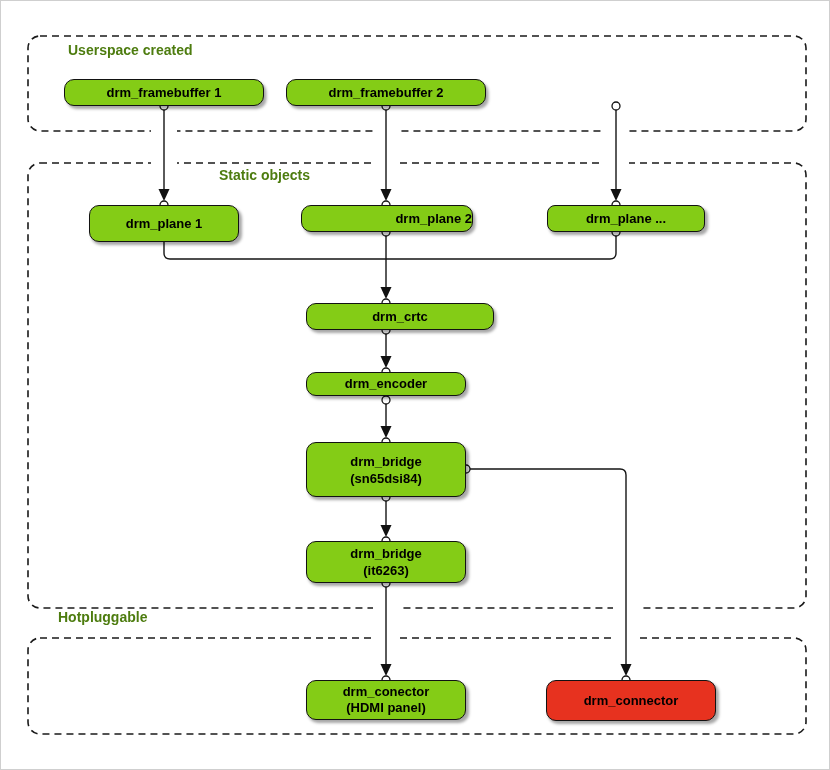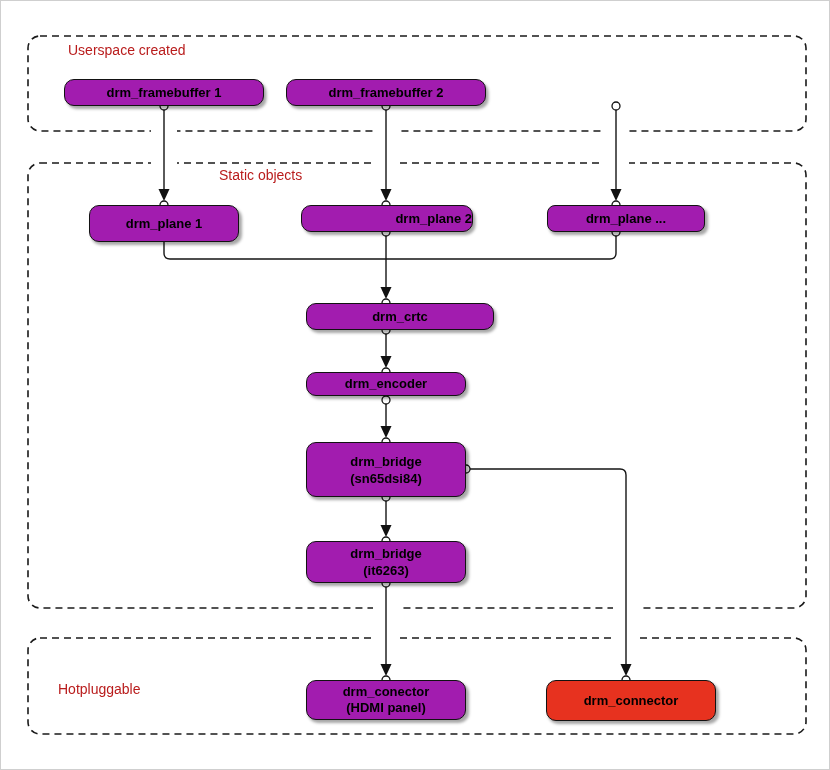--- a/index.html
+++ b/index.html
@@ -3,30 +3,30 @@
 <meta charset="utf-8">
 <style>
   html,body{margin:0;padding:0;background:#ffffff;}
   .stage{
     position:relative;width:830px;height:770px;background:#ffffff;
     box-sizing:border-box;border:1px solid #cfcfcf;overflow:hidden;
     font-family:"Liberation Sans","DejaVu Sans",sans-serif;
   }
   .layer{position:absolute;left:0;top:0;}
   .node{
-    position:absolute;box-sizing:border-box;background:#a21caf;
+    position:absolute;box-sizing:border-box;background:#84cc16;
     border:1.4px solid #121212;border-radius:10px;
     box-shadow:2.5px 3px 3px rgba(0,0,0,0.35);
     display:flex;flex-direction:column;align-items:center;justify-content:center;
     font-size:13px;font-weight:bold;color:#000000;text-align:center;line-height:16px;
   }
   .node.tall{line-height:17px;}
   .node.red{background:#e7321f;}
   .ctr-label{
-    position:absolute;font-size:14px;font-weight:normal;color:#b91c1c;white-space:nowrap;
+    position:absolute;font-size:14px;font-weight:bold;color:#4d7c0f;white-space:nowrap;
   }
 </style>
 </head>
 <body>
 
 <div class="stage">
 
   <svg class="layer" width="830" height="770" viewBox="0 0 830 770">
 
     <rect x="27" y="35" width="778" height="95" rx="12" fill="none" stroke="#1a1a1a" stroke-width="1.6" stroke-dasharray="7 5"></rect>
@@ -90,21 +90,21 @@
       <circle cx="465" cy="468" r="4"></circle>
       <circle cx="385" cy="540" r="4"></circle>
       <circle cx="385" cy="582" r="4"></circle>
       <circle cx="385" cy="679" r="4"></circle>
       <circle cx="625" cy="679" r="4"></circle>
     </g>
   </svg>
 
   <div class="ctr-label" style="left:67px;top:41px;">Userspace created</div>
   <div class="ctr-label" style="left:218px;top:166px;">Static objects</div>
-  <div class="ctr-label" style="left:57px;top:680px;">Hotpluggable</div>
+  <div class="ctr-label" style="left:57px;top:608px;">Hotpluggable</div>
 
   <div class="node" style="left:63px;top:78px;width:200px;height:27px;">
     <span>drm_framebuffer 1</span>
   </div>
   <div class="node" style="left:285px;top:78px;width:200px;height:27px;">
     <span>drm_framebuffer 2</span>
   </div>
 
   <div class="node" style="left:88px;top:204px;width:150px;height:37px;">
     <span>drm_plane 1</span>

